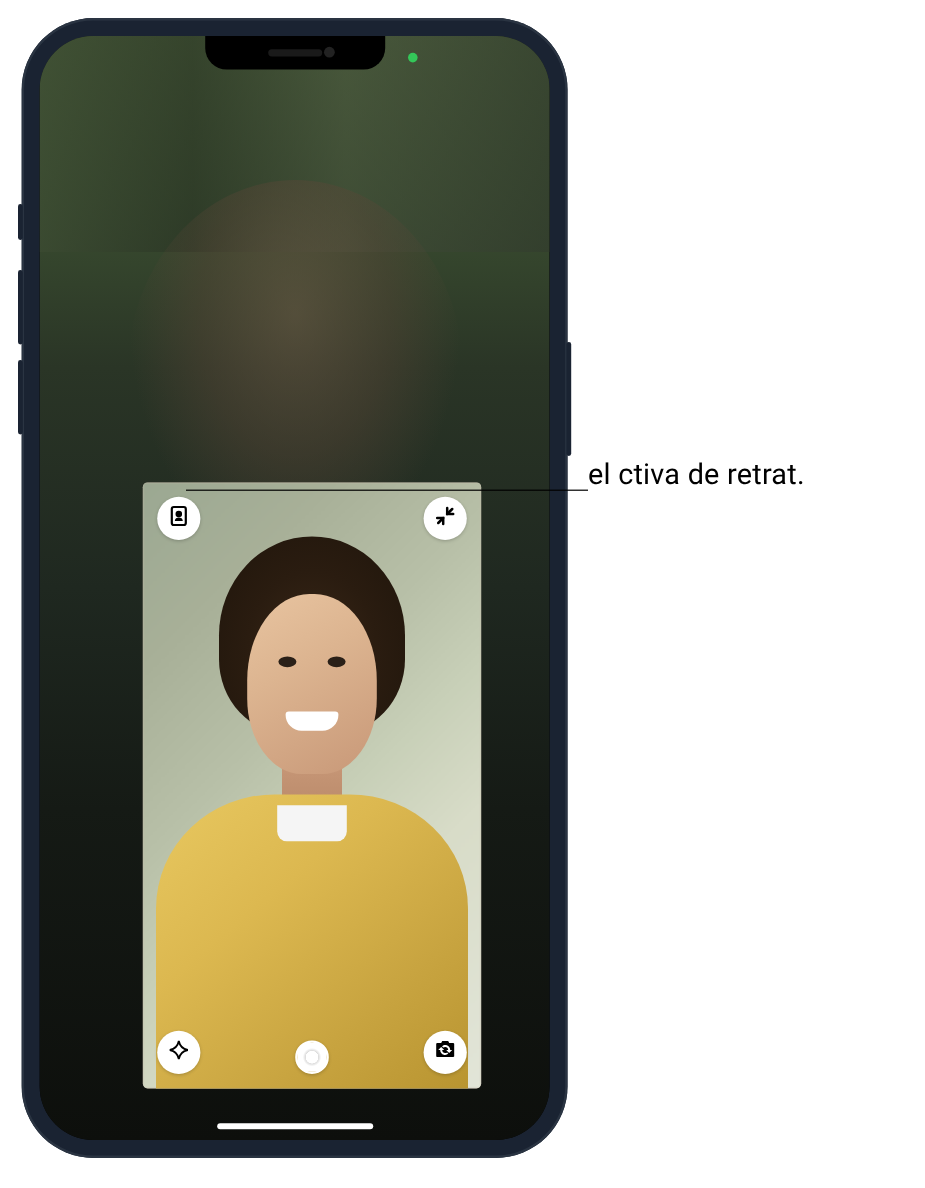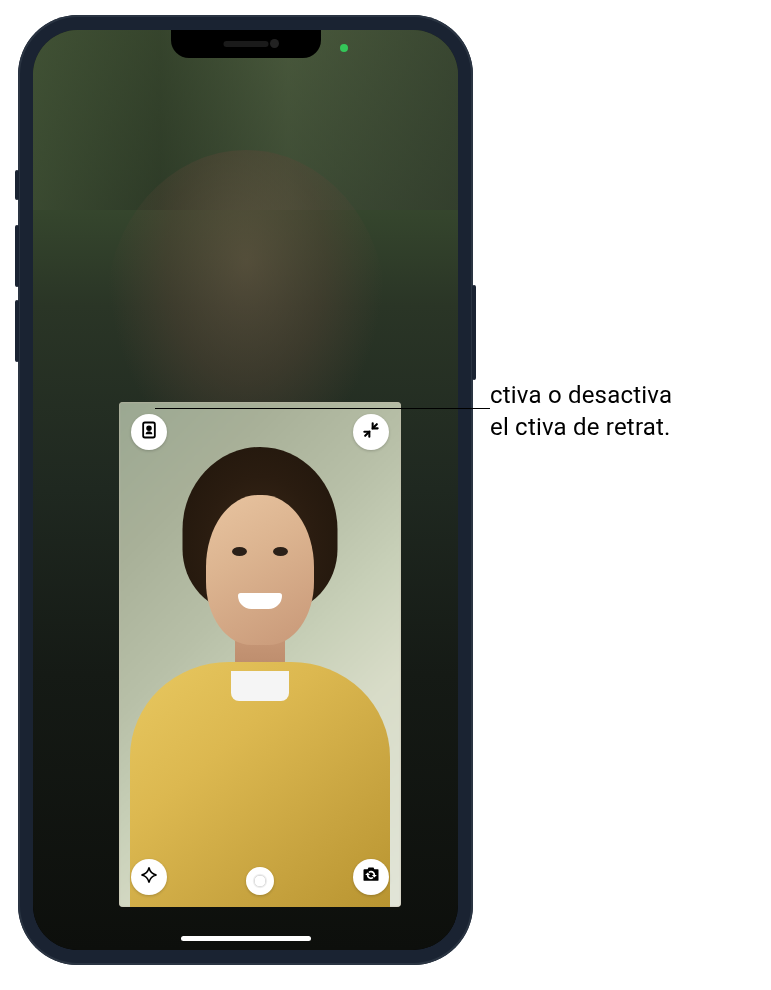--- a/index.html
+++ b/index.html
@@ -403,15 +403,14 @@
       </div>
     </div>
 
     <div class="home-indicator"></div>
   </div>
 </div>
 
 <div class="callout-line"></div>
 
 <div class="callout">
-  <div class="callout-text">ctiva o desactiva</div>
   <div class="callout-text">el ctiva de retrat.</div>
 </div>
 
 </body></html>

